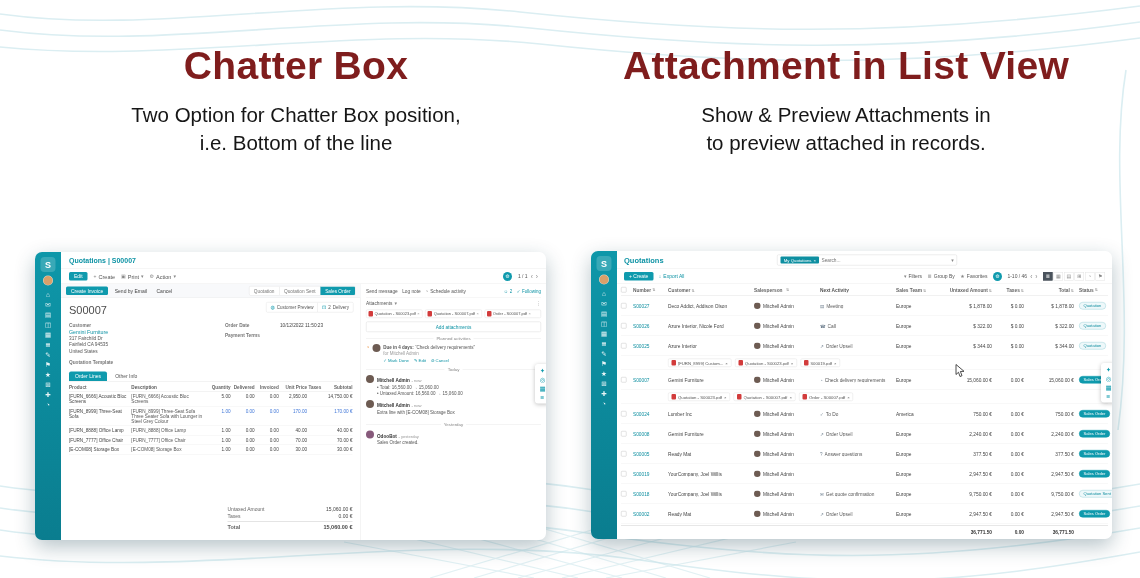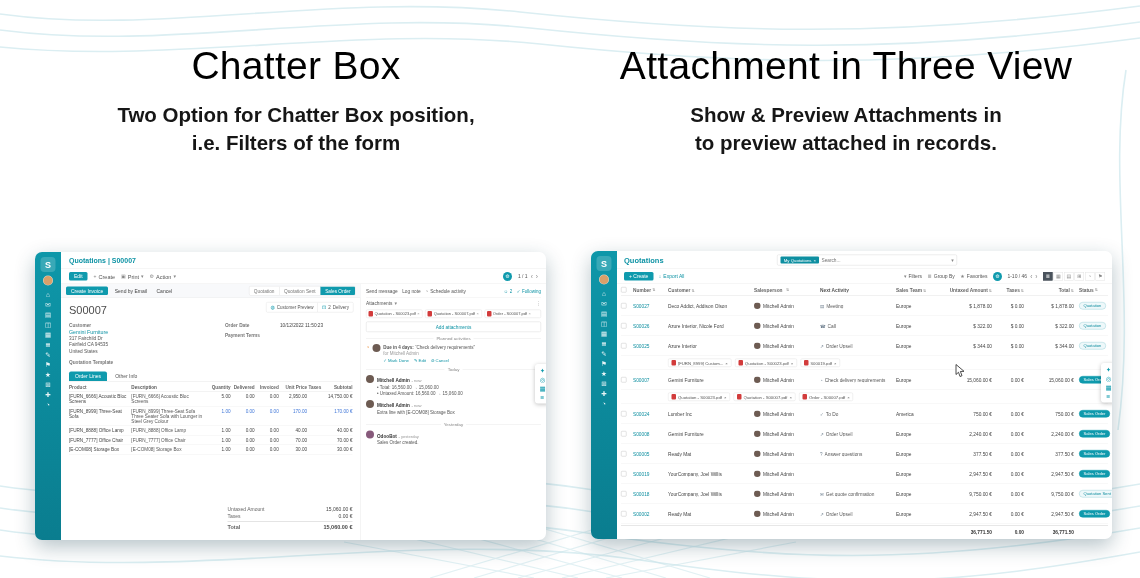--- a/index.html
+++ b/index.html
@@ -3,22 +3,22 @@
 <meta charset="utf-8">
 <style>
 *{margin:0;padding:0;box-sizing:border-box}
 body{font-family:"Liberation Sans",sans-serif;background:#fff}
 .canvas{position:relative;width:1140px;height:578px;background:#fff;overflow:hidden}
 .bg-waves{position:absolute;inset:0;pointer-events:none}
 
 .hero{position:absolute;top:44px;text-align:center}
 .hero.left{left:56px;width:480px}
 .hero.right{left:600px;width:492px}
-.hero-title{font-size:39px;font-weight:400;color:#000000;letter-spacing:.3px}
-.hero-desc{margin-top:13px;font-size:20.5px;line-height:1.38;color:#161616;font-weight:700}
+.hero-title{font-size:39px;font-weight:700;color:#7f1d1d;letter-spacing:.3px}
+.hero-desc{margin-top:13px;font-size:20.5px;line-height:1.38;color:#161616;font-weight:400}
 
 .app-card{position:absolute;display:flex;background:#fff;border-radius:14px;box-shadow:0 14px 40px rgba(15,60,75,.30);transform:scale(.5);transform-origin:top left}
 .card-left{left:35px;top:252px;width:1022px;height:576px}
 .card-right{left:591px;top:251px;width:1042px;height:576px}
 .sidebar{flex:0 0 52px;background:linear-gradient(180deg,#0e97a9,#0a7d8f);border-radius:14px 0 0 14px;display:flex;flex-direction:column;align-items:center;padding-top:10px;gap:7px}
 .sb-logo{width:30px;height:30px;border-radius:8px;background:rgba(255,255,255,.18);color:#fff;font-size:18px;font-weight:700;display:flex;align-items:center;justify-content:center}
 .sb-avatar{width:20px;height:20px;border-radius:50%;background:#d8a06a;border:1px solid rgba(255,255,255,.6)}
 .sb-icons{display:flex;flex-direction:column;gap:7px;margin-top:4px}
 .sb-ic{color:rgba(255,255,255,.9);font-size:13px;line-height:13px;text-align:center}
 .main,.lmain{flex:1;display:flex;flex-direction:column;min-width:0;border-radius:0 14px 14px 0;overflow:hidden;position:relative}
@@ -176,26 +176,26 @@
         <path d="M622 578 L380 512"></path>
       <path d="M578 578 L360 526"></path>
         <path d="M534 578 L344 542"></path>
     </g>
   </svg>
 
   <section class="hero left">
     <h1 class="hero-title">Chatter Box</h1>
     <div class="hero-desc">
       <div>Two Option for Chatter Box position,</div>
-      <div>i.e. Filters of the form</div>
+      <div>i.e. Bottom of the line</div>
     </div>
   </section>
 
   <section class="hero right">
-    <h1 class="hero-title">Attachment in Three View</h1>
+    <h1 class="hero-title">Attachment in List View</h1>
     <div class="hero-desc">
       <div>Show &amp; Preview Attachments in</div>
       <div>to preview attached in records.</div>
     </div>
   </section>
 
   <div class="app-card card-left">
     <aside class="sidebar">
       <div class="sb-logo">S</div>
       <div class="sb-avatar"></div>

